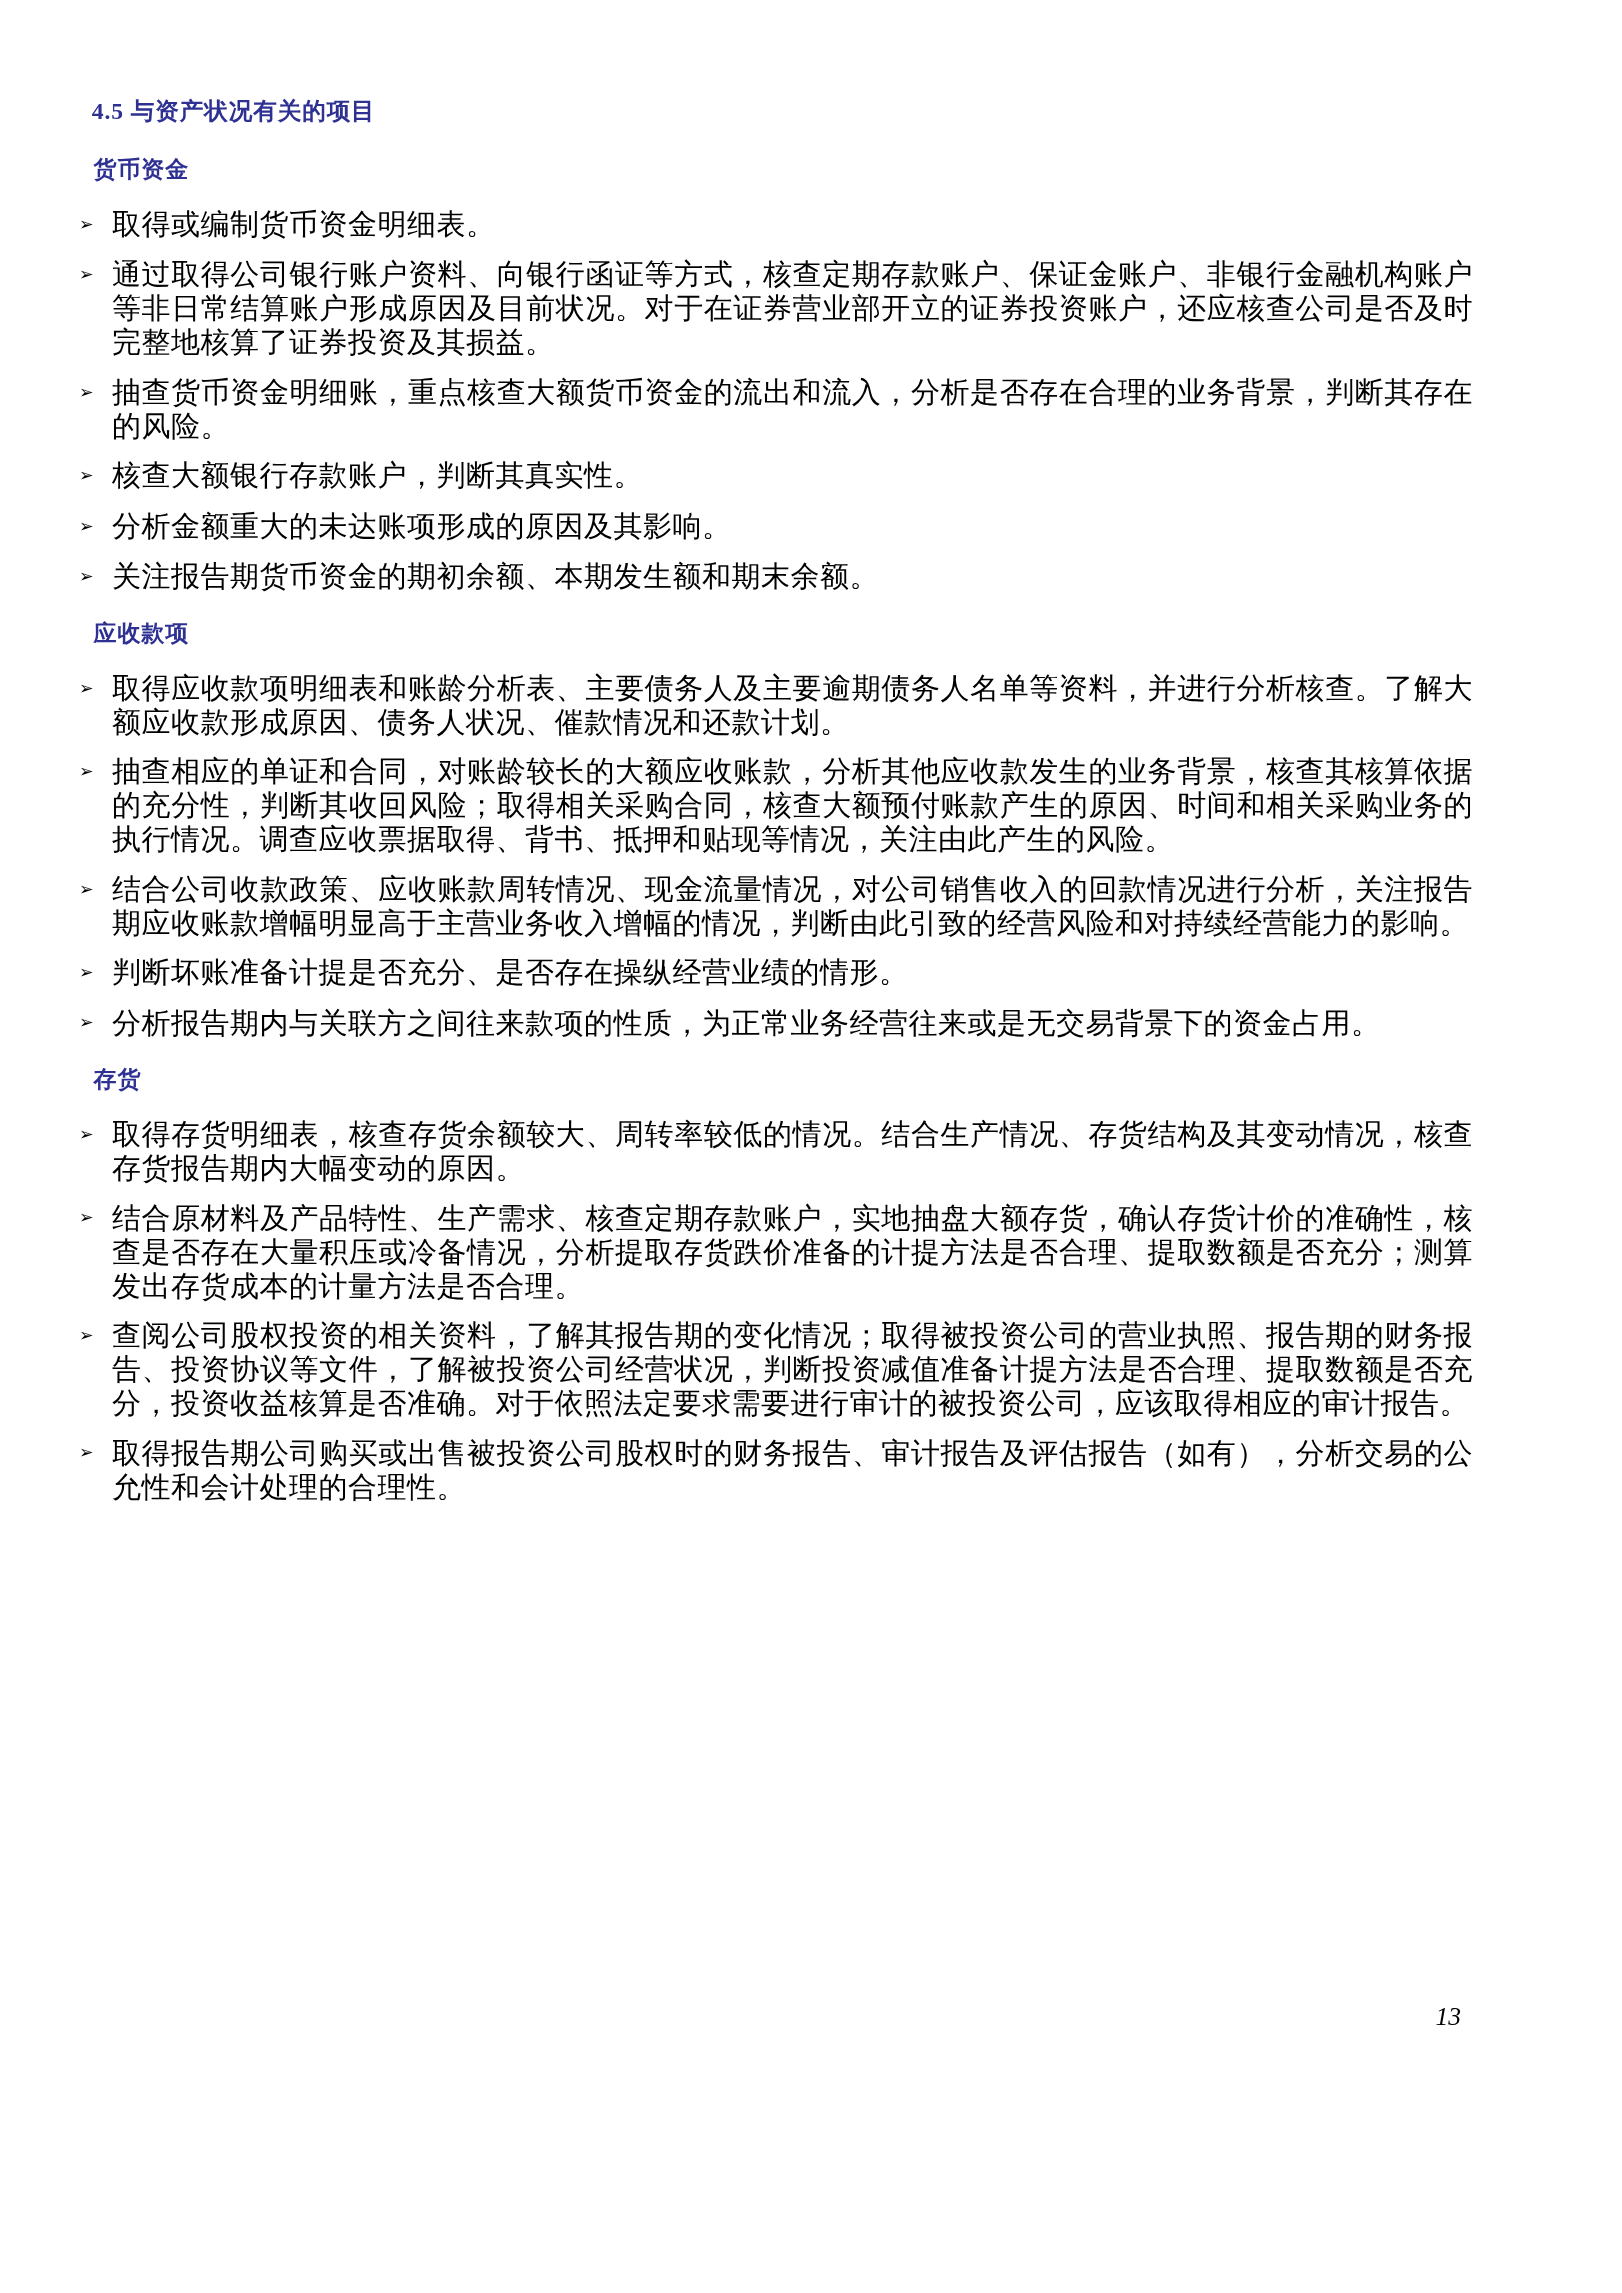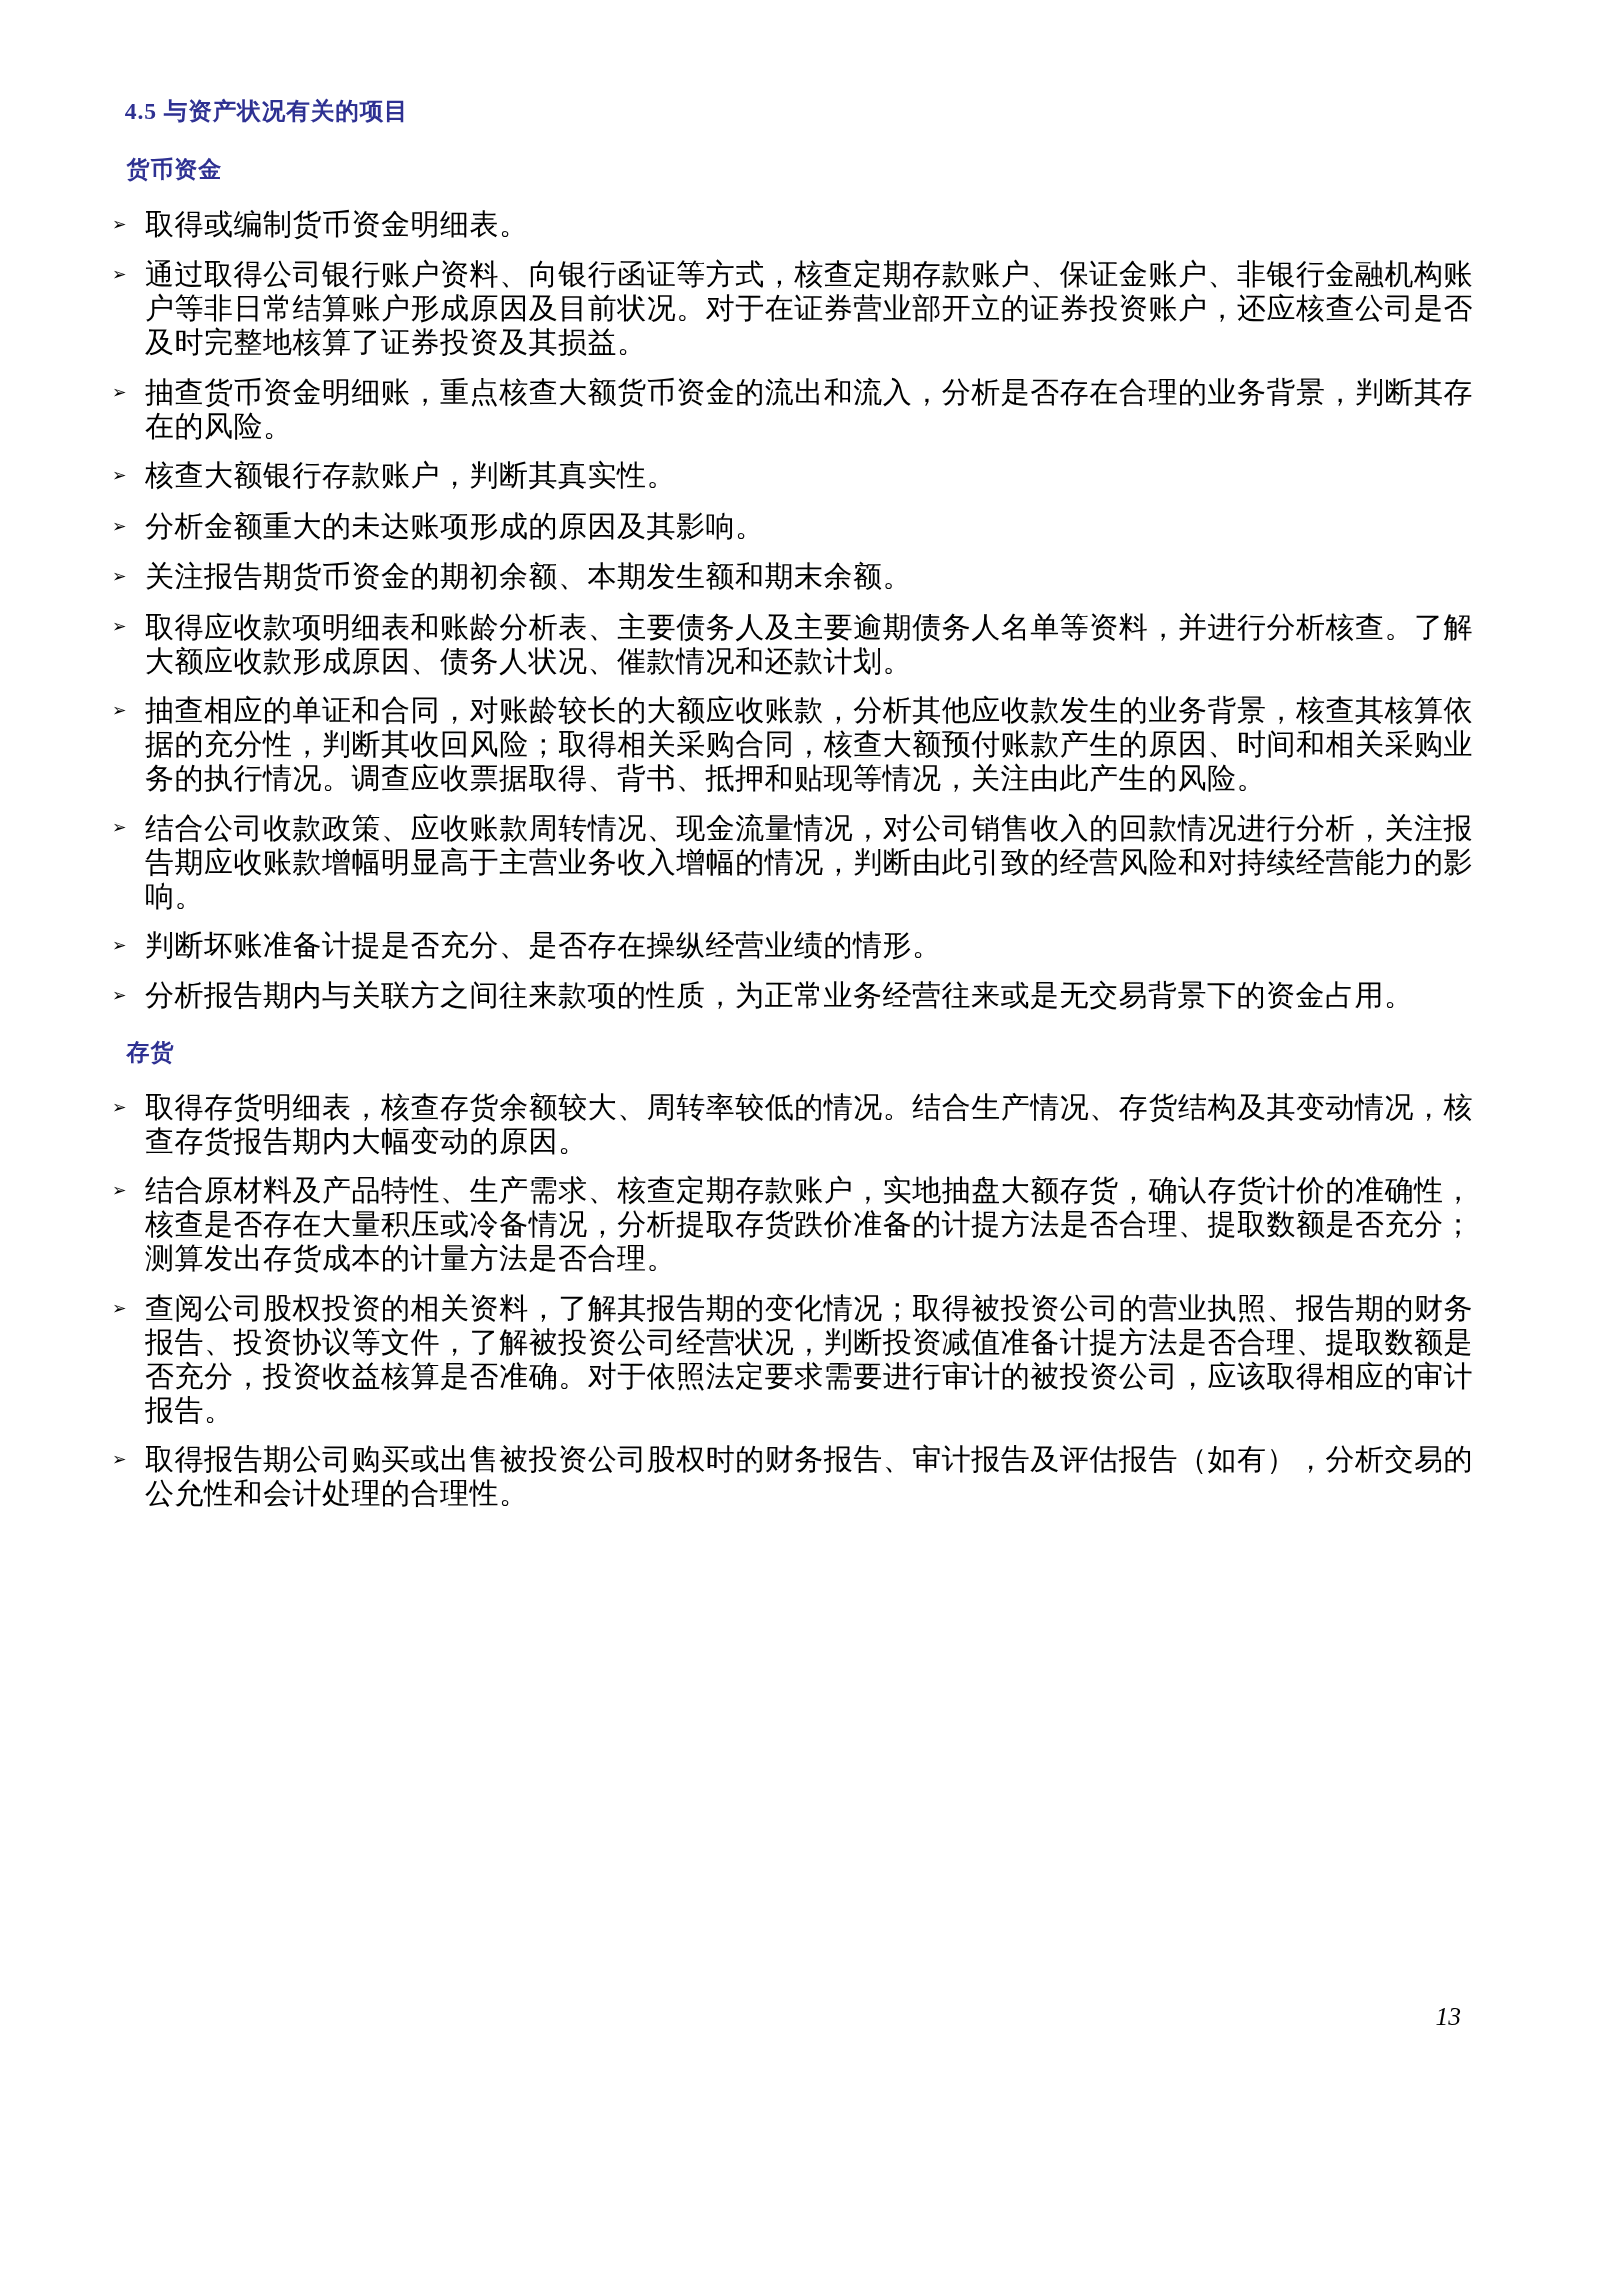--- a/index.html
+++ b/index.html
@@ -9,21 +9,21 @@
     height: 2294px;
     position: relative;
     font-family: "Liberation Serif", "DejaVu Serif", serif;
     color: #000000;
     overflow: hidden;
   }
   .page {
     position: relative;
     width: 1623px;
     height: 2092px;
-    padding: 95px 150px 0 112px;
+    padding: 95px 150px 0 79px;
   }
   .section-heading {
     color: #2e3192;
     font-size: 23.6px;
     font-weight: bold;
     margin-left: 12.7px;
     margin-bottom: 27px;
     letter-spacing: 0.9px;
   }
   .group-title {
@@ -93,20 +93,21 @@
       <span class="marker">➢</span>
       <p class="text">分析金额重大的未达账项形成的原因及其影响。</p>
     </div>
     <div class="bullet">
       <span class="marker">➢</span>
       <p class="text">关注报告期货币资金的期初余额、本期发生额和期末余额。</p>
     </div>
   </section>
 
   <section>
+    <h2 class="group-title">应收款项</h2>
 
     <div class="bullet">
       <span class="marker">➢</span>
       <p class="text">取得应收款项明细表和账龄分析表、主要债务人及主要逾期债务人名单等资料，并进行分析核查。了解大额应收款形成原因、债务人状况、催款情况和还款计划。</p>
     </div>
     <div class="bullet">
       <span class="marker">➢</span>
       <p class="text">抽查相应的单证和合同，对账龄较长的大额应收账款，分析其他应收款发生的业务背景，核查其核算依据的充分性，判断其收回风险；取得相关采购合同，核查大额预付账款产生的原因、时间和相关采购业务的执行情况。调查应收票据取得、背书、抵押和贴现等情况，关注由此产生的风险。</p>
     </div>
     <div class="bullet">

